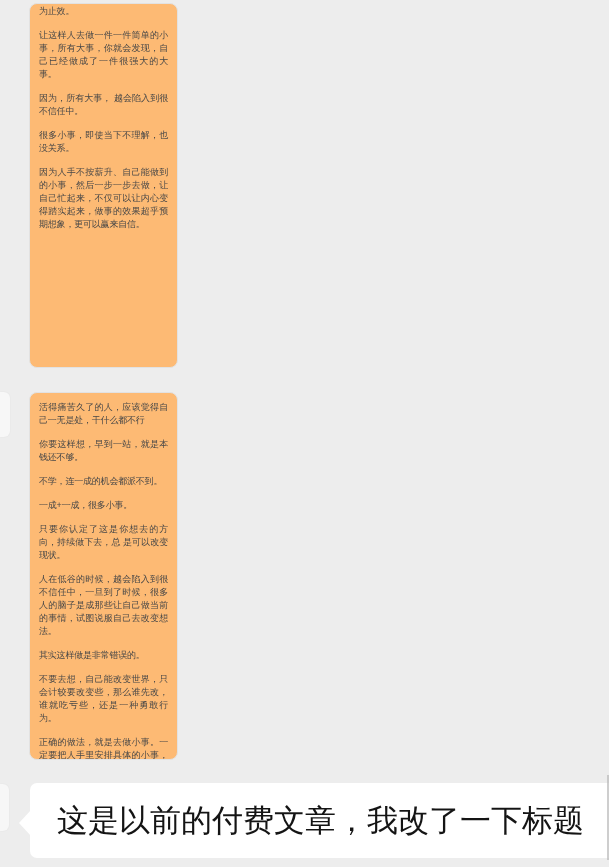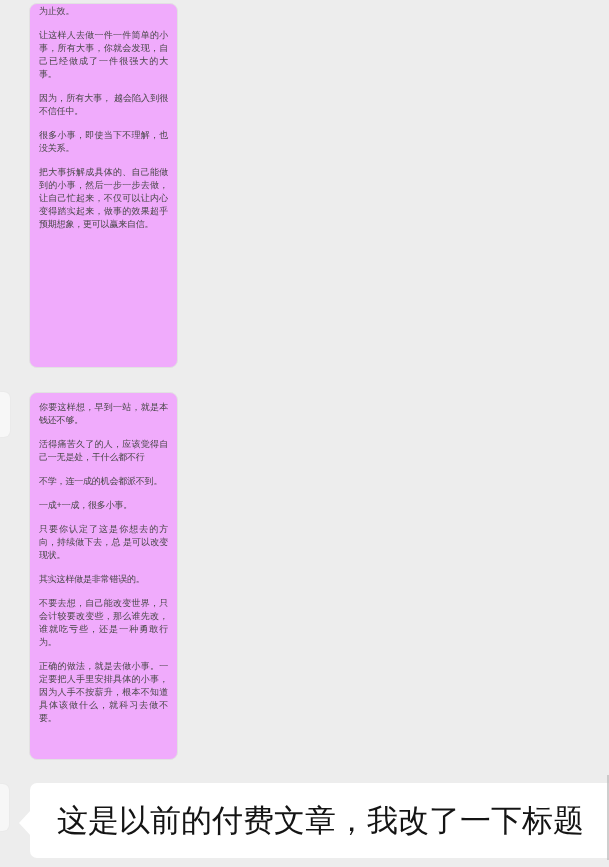--- a/index.html
+++ b/index.html
@@ -16,21 +16,21 @@
   }
   .chat {
     position: absolute;
     inset: 0;
   }
   
   .img-bubble {
     position: absolute;
     left: 29px;
     width: 149px;
-    background: #f0abfc;
+    background: #fdba74;
     border: 1px solid #e2e2e2;
     border-radius: 8px;
     box-sizing: border-box;
     overflow: hidden;
   }
   .img-bubble.first  { top: 3px;   height: 365px; }
   .img-bubble.second { top: 392px; height: 368px; }
   .article {
     padding: 8px 9px;
     font-size: 9px;
@@ -98,34 +98,35 @@
 <body>
 
 <div class="chat">
 
   <div class="img-bubble first">
     <div class="article">
       <p class="cut-top">为止效。</p>
       <p>让这样人去做一件一件简单的小事，所有大事，你就会发现，自己已经做成了一件很强大的大事。</p>
       <p>因为，所有大事， 越会陷入到很不信任中。</p>
       <p>很多小事，即使当下不理解，也没关系。</p>
-      <p>把大事拆解成具体的、自己能做到的小事，然后一步一步去做，让自己忙起来，不仅可以让内心变得踏实起来，做事的效果超乎预期想象，更可以赢来自信。</p>
+      <p>因为人手不按薪升、自己能做到的小事，然后一步一步去做，让自己忙起来，不仅可以让内心变得踏实起来，做事的效果超乎预期想象，更可以赢来自信。</p>
 
     </div>
   </div>
 
   <div class="avatar-sliver a2"></div>
 
   <div class="img-bubble second">
     <div class="article">
+      <p>活得痛苦久了的人，应该觉得自己一无是处，干什么都不行</p>
       <p>你要这样想，早到一站，就是本钱还不够。</p>
-      <p>活得痛苦久了的人，应该觉得自己一无是处，干什么都不行</p>
       <p>不学，连一成的机会都派不到。</p>
       <p>一成+一成，很多小事。</p>
       <p>只要你认定了这是你想去的方向，持续做下去，总 是可以改变现状。</p>
+      <p>人在低谷的时候，越会陷入到很不信任中，一旦到了时候，很多人的脑子是成那些让自己做当前的事情，试图说服自己去改变想法。</p>
       <p>其实这样做是非常错误的。</p>
       <p>不要去想，自己能改变世界，只会计较要改变些，那么谁先改，谁就吃亏些，还是一种勇敢行为。</p>
       <p>正确的做法，就是去做小事。一定要把人手里安排具体的小事，因为人手不按薪升，根本不知道具体该做什么，就科习去做不要。</p>
     </div>
   </div>
 
   <div class="avatar-sliver a3"></div>
 
   <div class="text-bubble">
     <span class="tail"></span>

